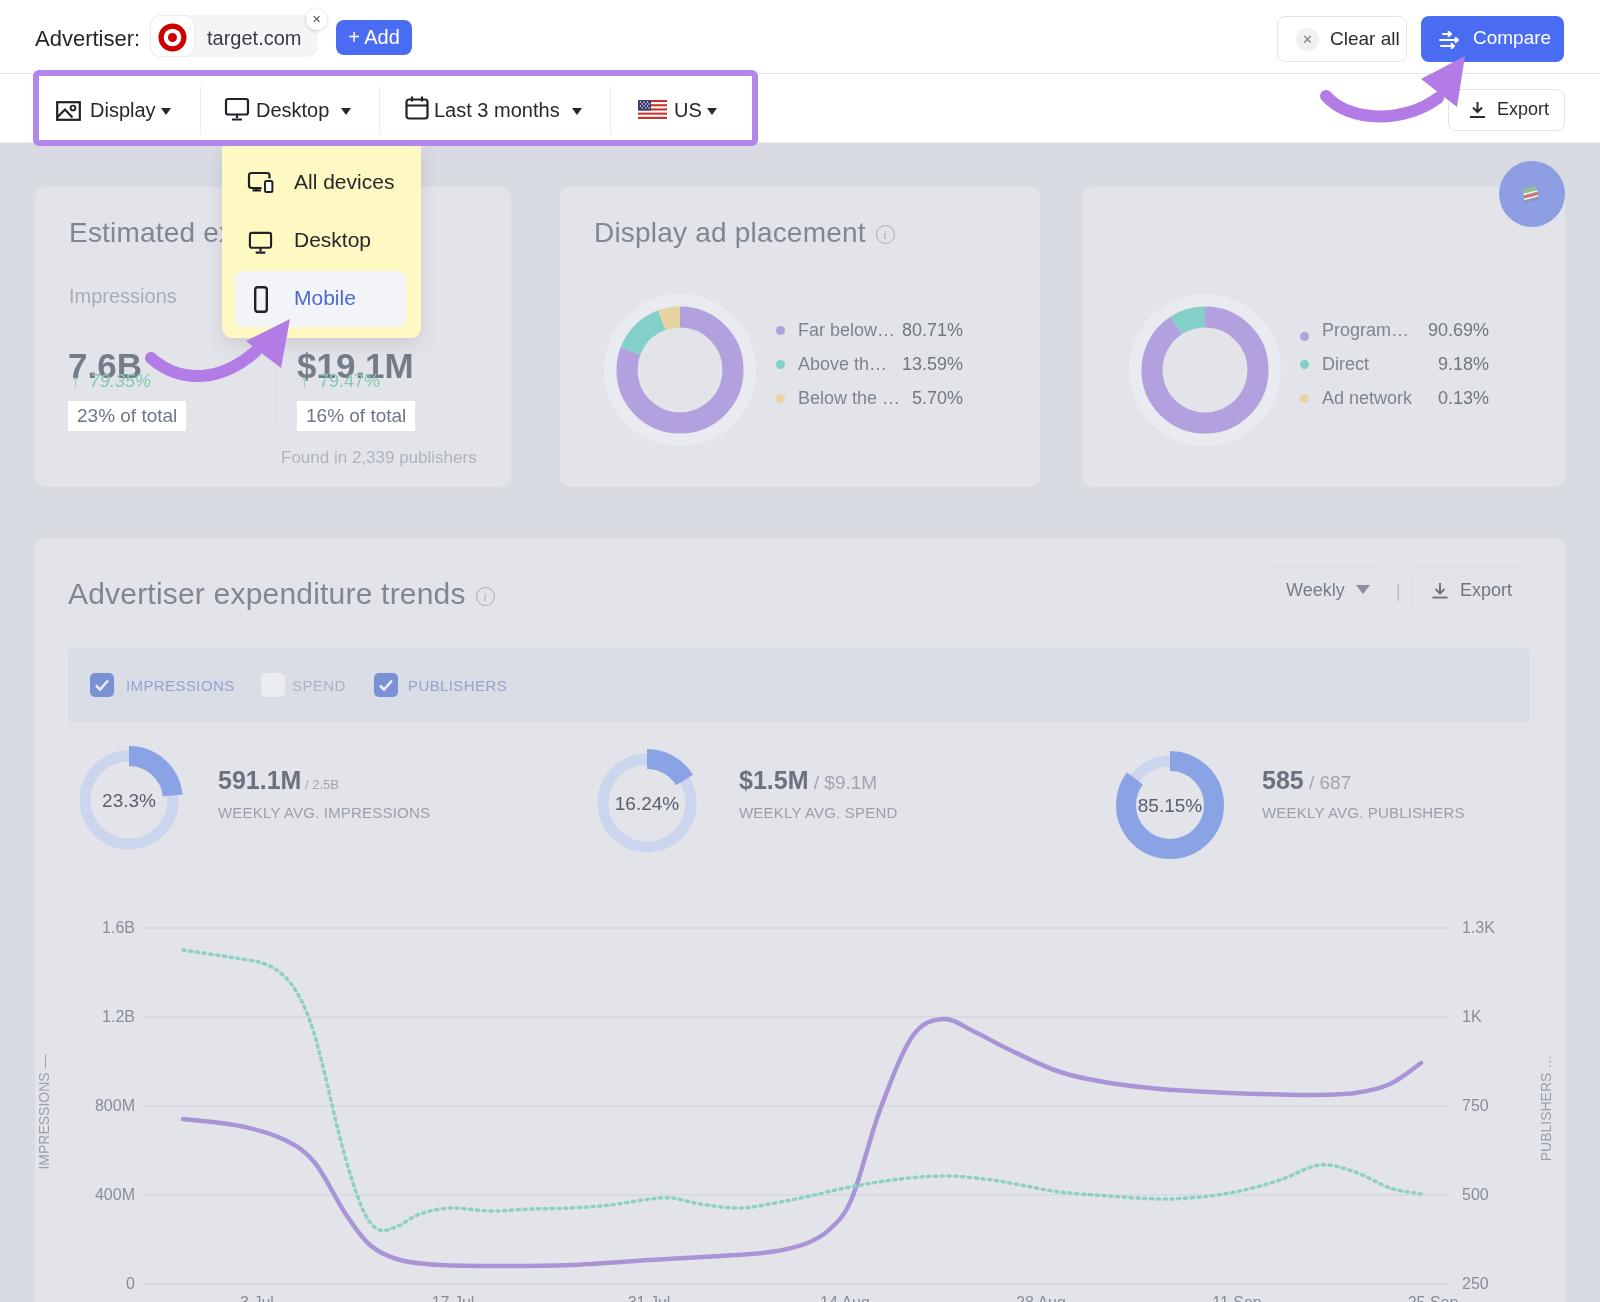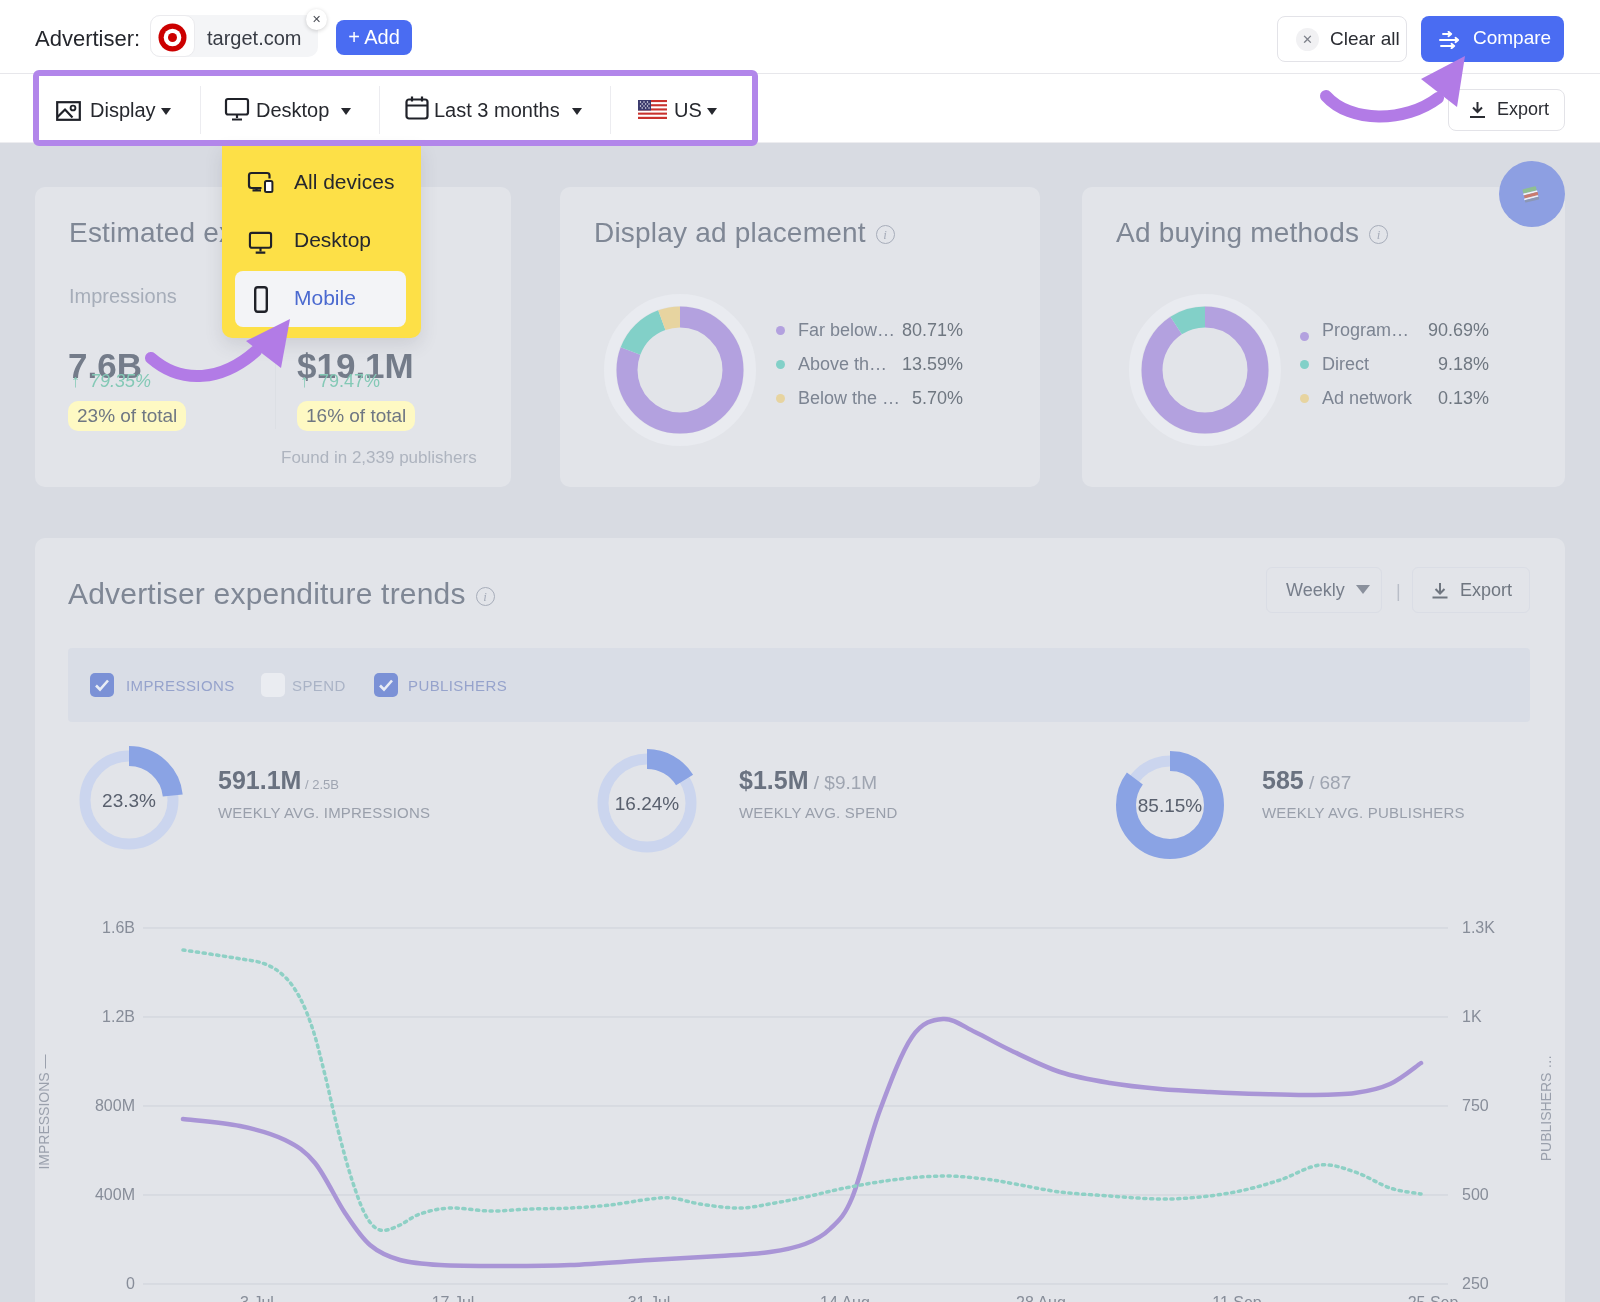--- a/index.html
+++ b/index.html
@@ -10,21 +10,21 @@
 
 #content { position:absolute; left:0; top:143px; width:1600px; height:1159px; background:#d8dbe2; }
 .card { position:absolute; background:#e2e4e9; border-radius:10px; }
 .ctitle { font-size:28px; color:#7f8795; letter-spacing:0.2px; }
 .info { display:inline-block; width:19px; height:19px; border:1.8px solid #a7adba; border-radius:50%; color:#a7adba; font-size:13px; text-align:center; line-height:17px; vertical-align:3px; margin-left:10px; font-family:"Liberation Serif",serif; font-style:italic; }
 
 
 .lbl { font-size:20px; color:#a6adb9; }
 .bignum { font-size:35px; font-weight:bold; color:#747c8a;margin-top:29px; }
 .teal { font-size:18px; color:#84c9b6; }
-.pill { display:inline-block; background:#fef9c3; border-radius:10px; color:#6f7783; font-size:19px; padding:4px 9px; }
+.pill { display:inline-block; background:#ffffff; border-radius:0; color:#6f7783; font-size:19px; padding:4px 9px; }
 
 
 .leg { font-size:18px; color:#7c8492; white-space:nowrap; }
 
 
 #topbar { position:absolute; left:0; top:0; width:1600px; height:78px; background:#fff; }
 #filterbar { position:absolute; left:0; top:78px; width:1600px; height:65px; background:#fff; border-bottom:1px solid #ededf0; }
 .btn-blue { background:#4a6cf2; color:#fff; border-radius:8px; }
 .btn-white { background:#fff; border:1px solid #e3e3e8; border-radius:8px; color:#2b2d33; }
 .caret { width:0; height:0; border-left:5.5px solid transparent; border-right:5.5px solid transparent; border-top:7.5px solid #26282e; }
@@ -71,21 +71,20 @@
         </div>
       <div style="display:flex; align-items:center;">
           <span style="width:9px;height:9px;border-radius:50%;background:#e7d4a0;margin-right:13px;"></span>
           <span class="leg">Below the …</span>
           <span class="leg" style="color:#6f7781; margin-left:auto;">5.70%</span>
         </div>
     </div>
   </div>
 
   <div class="card" style="left:1082px; top:44px; width:483px; height:300px;">
-    <div class="abs ctitle" style="left:34px; top:30px;">Ad buying methods<span class="info">i</span></div>
     <svg class="abs" style="left:43px; top:103px;" width="160" height="160" viewBox="0 0 160 160">
       <circle cx="80" cy="80" r="70" fill="none" stroke="#e9ebf0" stroke-width="12"></circle>
       <g transform="rotate(-90 80 80)">
         <circle cx="80" cy="80" r="53" fill="none" stroke="#b3a1df" stroke-width="21" stroke-dasharray="302 31" stroke-dashoffset="0"></circle>
         <circle cx="80" cy="80" r="53" fill="none" stroke="#82d0c8" stroke-width="21" stroke-dasharray="30.6 302.4" stroke-dashoffset="-302"></circle>
         <circle cx="80" cy="80" r="53" fill="none" stroke="#e7d4a0" stroke-width="21" stroke-dasharray="0.5 332.5" stroke-dashoffset="-332.5"></circle>
       </g>
     </svg>
     <div class="abs" style="left:218px; top:133px; width:189px;">
       <div style="display:flex; align-items:flex-end; margin-bottom:13px;">
@@ -305,21 +304,21 @@
       <g stroke="#2b2d33" stroke-width="2" fill="none">
         <path d="M10.5 2 v9.5 M6 7.5 L10.5 12 L15 7.5 M3 17 h15"></path>
       </g>
     </svg>
     <span class="abs" style="left:48px; top:9px; font-size:18px; color:#2b2d33;">Export</span>
   </div>
 </div>
 
 <div class="abs" style="left:33px; top:70px; width:725px; height:76px; border:6px solid #b286ea; border-radius:6px; z-index:30;"></div>
 
-<div class="abs" style="left:222px; top:145px; width:199px; height:193px; background:#fde047; border-radius:0 0 10px 10px; box-shadow:0 7px 18px rgba(60,64,80,0.13); z-index:20;">
+<div class="abs" style="left:222px; top:145px; width:199px; height:193px; background:#fef9c3; border-radius:0 0 10px 10px; box-shadow:0 7px 18px rgba(60,64,80,0.13); z-index:20;">
   <svg class="abs" style="left:24px; top:24px;" width="28" height="25" viewBox="0 0 28 25">
     <path d="M23.5 9.5 V6.5 Q23.5 4 21 4 H5.5 Q3 4 3 6.5 V16.5 Q3 19 5.5 19 H15.5" fill="none" stroke="#1f2128" stroke-width="2.2"></path>
     <path d="M10.5 19 v2.2 M6.5 21.4 h8.5" stroke="#1f2128" stroke-width="2.3"></path>
     <rect x="19" y="12" width="7.4" height="11" rx="1.5" fill="#fff" stroke="#1f2128" stroke-width="2"></rect>
   </svg>
   <span class="abs" style="left:72px; top:25px; font-size:21px; color:#26282e;">All devices</span>
   <svg class="abs" style="left:26px; top:85px;" width="25" height="25" viewBox="0 0 26 26">
     <rect x="2" y="3" width="22" height="15.5" rx="2" fill="none" stroke="#1f2128" stroke-width="2.2"></rect>
     <path d="M13 18.5 v3.5 M8 23.5 h10" stroke="#1f2128" stroke-width="2.2" fill="none"></path>
   </svg>

